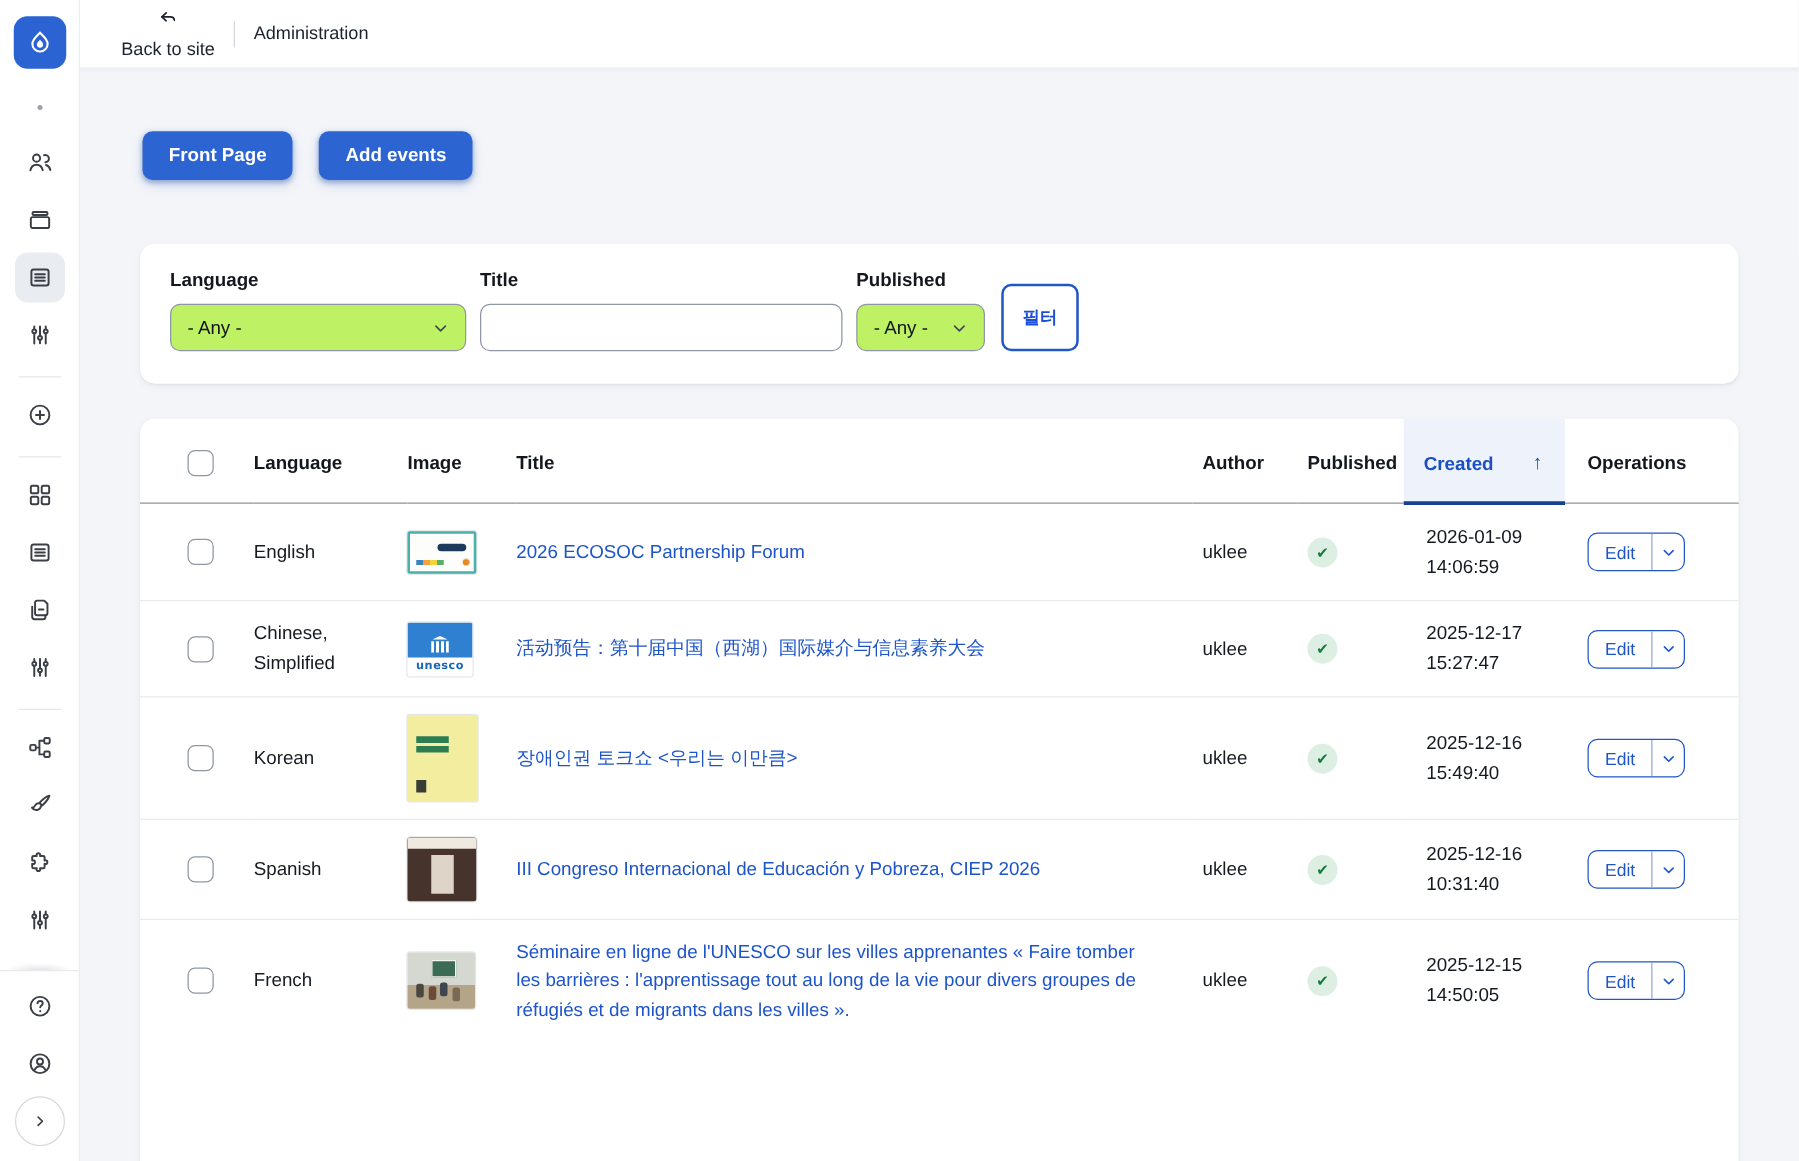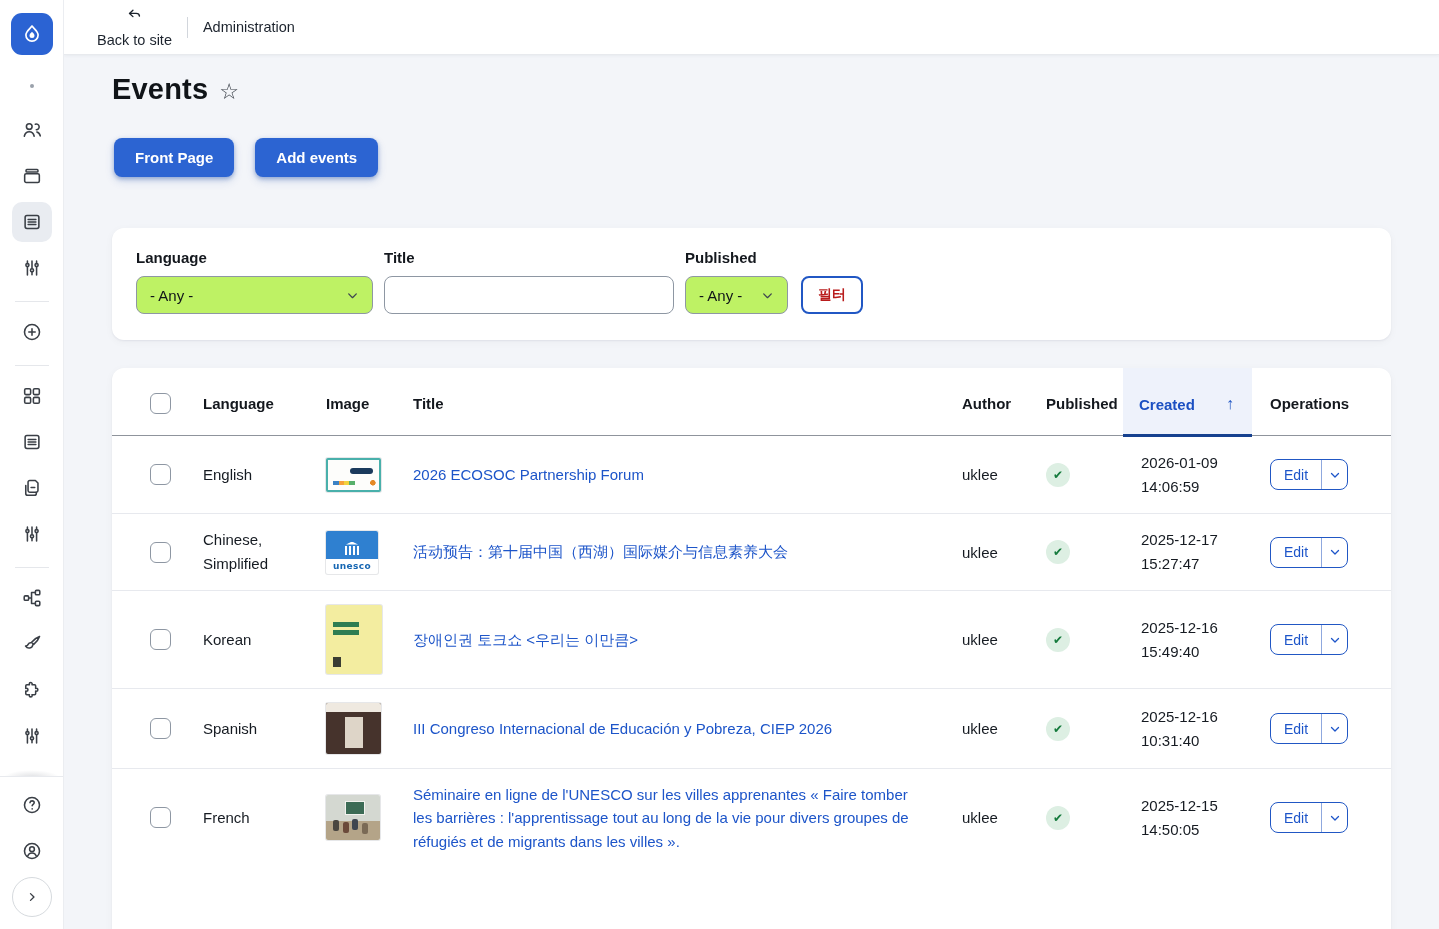--- a/index.html
+++ b/index.html
@@ -76,22 +76,22 @@
     height:38px; border:1px solid #8e97a3; border-radius:8px; background:#bef264;
     display:flex; align-items:center; justify-content:space-between; padding:0 13px;
     font-size:15px; color:#101418; cursor:pointer;
   }
   .sel-lang { width:237px; } .sel-pub { width:103px; }
   .text-input {
     width:290px; height:38px; border:1px solid #8e97a3; border-radius:8px; padding:0 12px;
     font:400 15px "Liberation Sans",sans-serif; color:#101418; background:#fff;
   }
   .btn-filter {
-    height:38px; padding:0 15px; background:#fff; border:2px solid #2157c4; border-radius:8px;
-    color:#b91c1c; font:600 14px "Liberation Sans",sans-serif; cursor:pointer; margin-left:2px;
+    height:54px; padding:0 15px; background:#fff; border:2px solid #2157c4; border-radius:8px;
+    color:#1d4ed8; font:600 14px "Liberation Sans",sans-serif; cursor:pointer; margin-left:2px;
   }
 
   
   .table-card { margin-top:28px; overflow:hidden; height:620px; }
   table { width:100%; border-collapse:collapse; table-layout:fixed; }
   col.c-select{width:91px;} col.c-lang{width:123px;} col.c-img{width:87px;} col.c-title{width:541px;}
   col.c-auth{width:84px;} col.c-pub{width:85px;} col.c-created{width:129px;} col.c-ops{width:140px;}
   thead th {
     text-align:left; font:700 15px "Liberation Sans",sans-serif; color:#14181e;
     padding:25px 0 21px; border-bottom:1px solid #8f949c; vertical-align:middle;
@@ -293,24 +293,20 @@
           <path d="M9.8 4.6 5 9.1l4.8 4.5"></path>
           <path d="M5 9.1h9.3c2.6 0 4.6 1.5 4.7 3.8"></path>
         </svg>
       <span>Back to site</span>
     </button>
     <span class="crumb-divider"></span>
     <a class="crumb">Administration</a>
   </header>
 
   <div class="content">
-    <div class="page-title-row">
-      <h1 class="page-title">Events</h1>
-      <button class="star-btn">☆</button>
-    </div>
 
 
     <div class="actions">
       <button class="btn-primary">Front Page</button>
       <button class="btn-primary">Add events</button>
     </div>
 
     <section class="card filter-card">
       <div class="f-group">
         <label class="f-label">Language</label>

